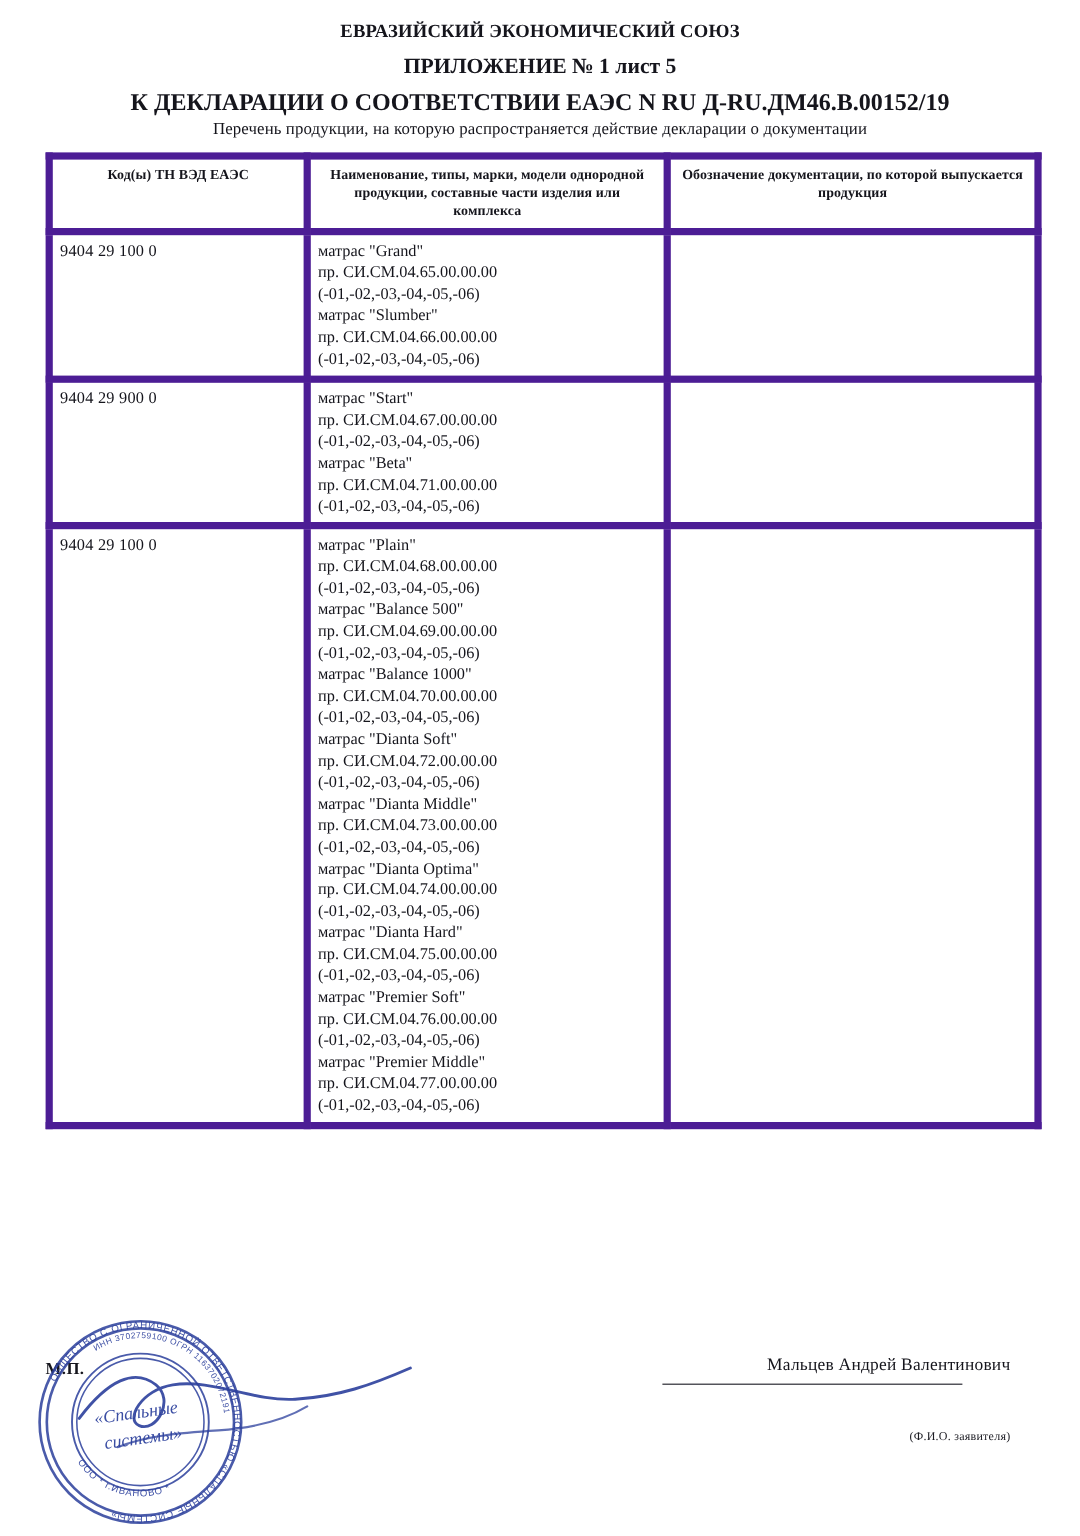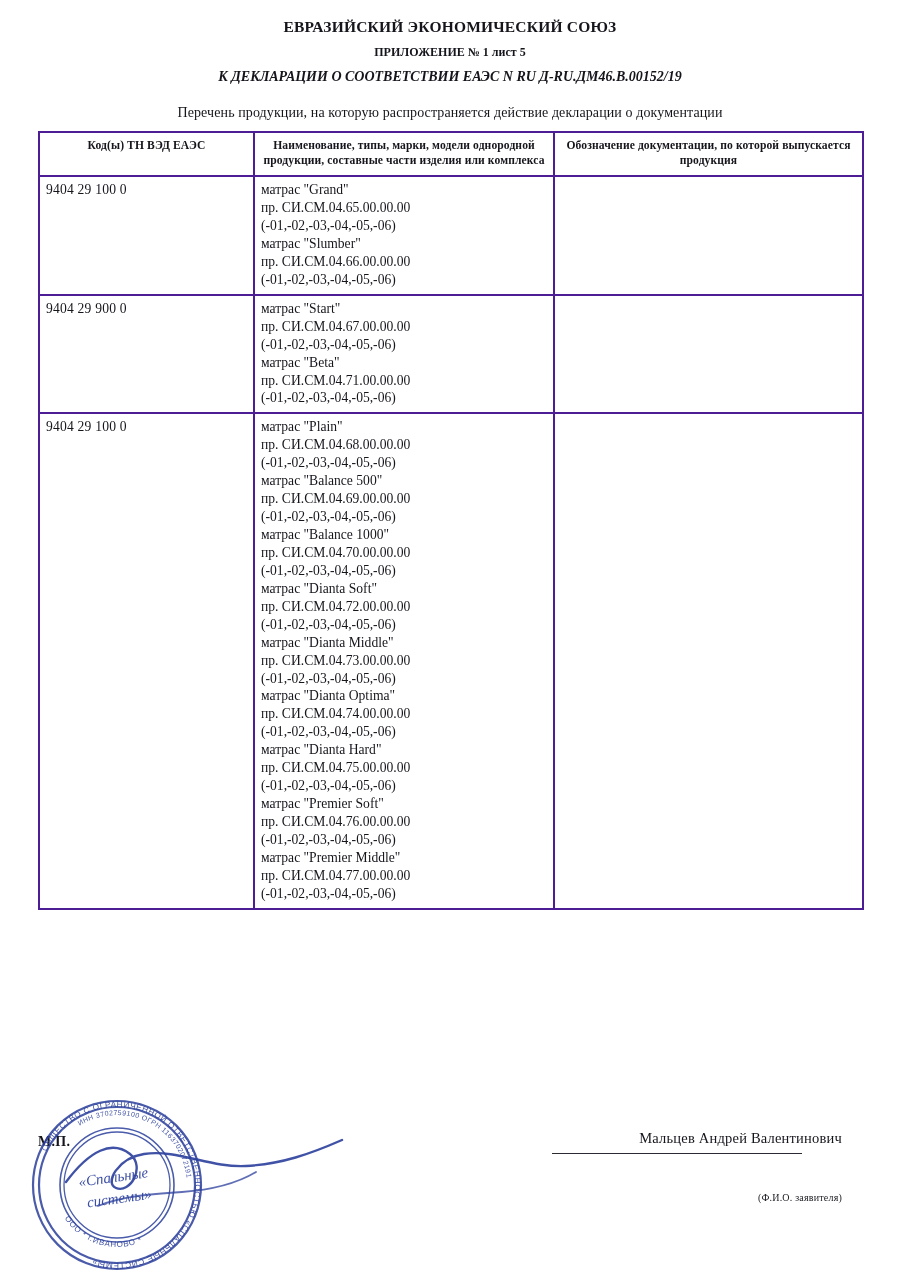--- a/index.html
+++ b/index.html
@@ -26,43 +26,42 @@
   .head {
     text-align: center;
     font-weight: bold;
   }
   .head .l1 {
     font-size: 15.5px;
     letter-spacing: 0.2px;
     margin-bottom: 9px;
   }
   .head .l2 {
-    font-size: 12px;
+    font-size: 18px;
     margin-bottom: 9px;
   }
   .head .l3 {
-    font-size: 14px;
-    margin-bottom: 20px;
-    font-style: italic;
+    font-size: 20px;
+    margin-bottom: 3px;
   }
   .subtitle {
     text-align: center;
     font-size: 14px;
     font-weight: normal;
     margin-bottom: 10px;
     letter-spacing: 0.1px;
   }
   table.prod {
     border-collapse: collapse;
     width: 824px;
     margin: 0 auto;
     table-layout: fixed;
   }
   table.prod td, table.prod th {
-    border: 2px solid #4c1d95;
+    border: 6px solid #4c1d95;
     vertical-align: top;
     padding: 4px 6px 5px 6px;
     font-size: 13.6px;
     line-height: 1.32;
     font-weight: normal;
   }
   table.prod thead th {
     text-align: center;
     font-size: 11.6px;
     font-weight: bold;

